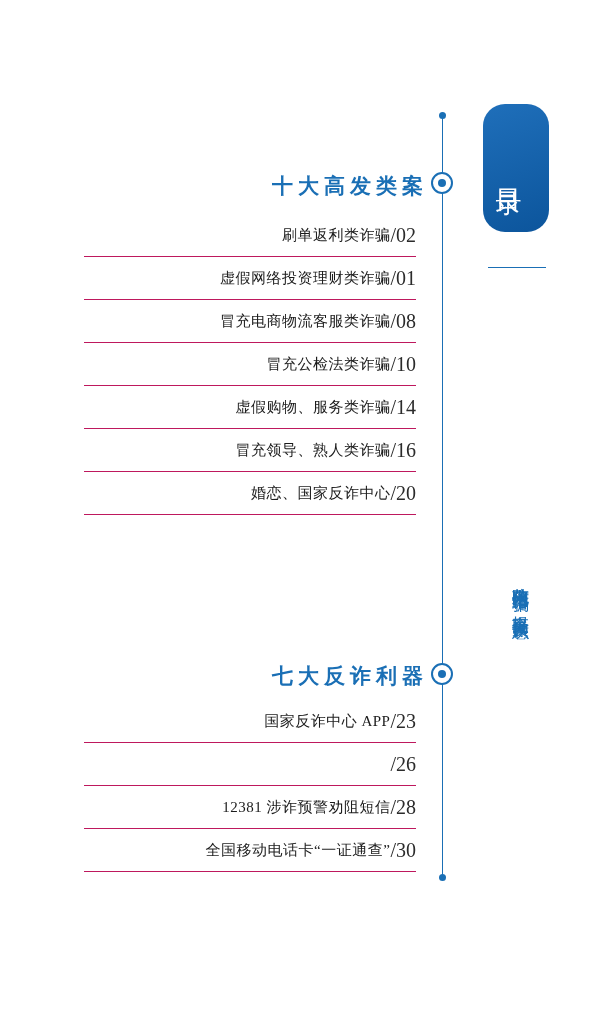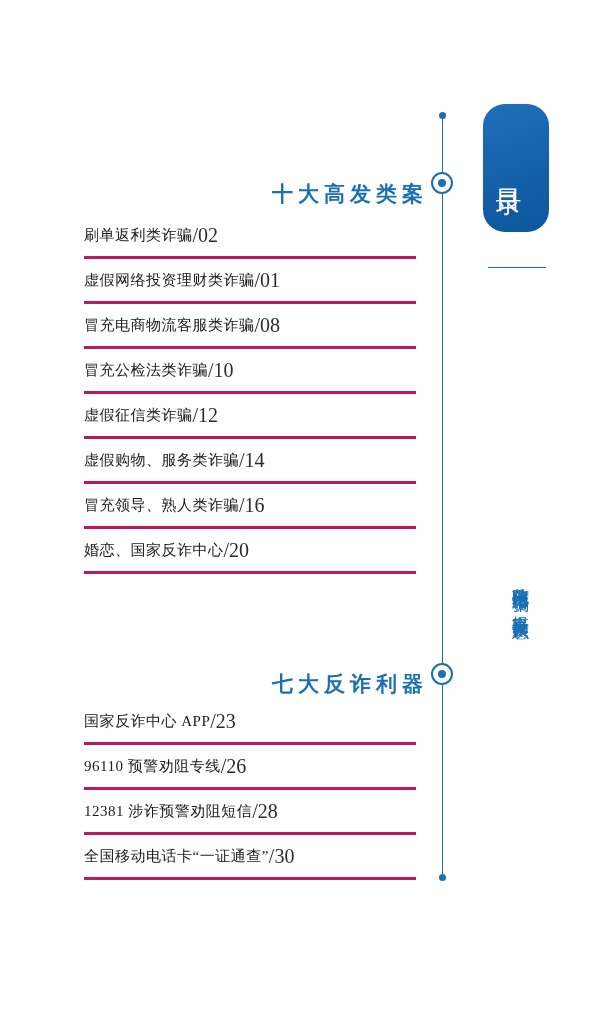--- a/index.html
+++ b/index.html
@@ -122,41 +122,40 @@
   
   .section-title {
     position: absolute;
     right: 172px;
     color: #1a6fb5;
     font-size: 21px;
     font-weight: bold;
     letter-spacing: 5px;
     font-family: "Liberation Serif", "DejaVu Serif", serif;
     white-space: nowrap;
-    margin-top: 8px;
   }
   .section-title.s1 { top: 172px; }
   .section-title.s2 { top: 662px; }
 
   
   .entries {
     position: absolute;
     left: 84px;
     width: 332px;
   }
   .entries.list1 { top: 214px; }
   .entries.list2 { top: 700px; }
 
   .entry {
     position: relative;
     height: 42px;
     display: flex;
     align-items: center;
-    justify-content: flex-start;
-    border-bottom: 3px solid #be185d;
+    justify-content: flex-end;
+    border-bottom: 1px solid #be185d;
     font-size: 15px;
     color: #1b1b1b;
   }
   .entry .label {
     letter-spacing: 0.5px;
     font-family: "Liberation Serif", "DejaVu Serif", serif;
   }
   .entry .page-no {
     color: #2b2b2b;
     font-size: 20px;
@@ -194,45 +193,40 @@
     </div>
     <div class="entry">
       <span class="label">冒充电商物流客服类诈骗</span>
       <span class="page-no">/08</span>
     </div>
     <div class="entry">
       <span class="label">冒充公检法类诈骗</span>
       <span class="page-no">/10</span>
     </div>
     <div class="entry">
-      <span class="label">虚假征信类诈骗</span>
-      <span class="page-no">/12</span>
-    </div>
-    <div class="entry">
       <span class="label">虚假购物、服务类诈骗</span>
       <span class="page-no">/14</span>
     </div>
     <div class="entry">
       <span class="label">冒充领导、熟人类诈骗</span>
       <span class="page-no">/16</span>
     </div>
     <div class="entry">
       <span class="label">婚恋、国家反诈中心</span>
       <span class="page-no">/20</span>
     </div>
   </div>
 
   <div class="section-title s2">七大反诈利器</div>
   <div class="entries list2">
     <div class="entry">
       <span class="label">国家反诈中心 APP</span>
       <span class="page-no">/23</span>
     </div>
     <div class="entry">
-      <span class="label">96110 预警劝阻专线</span>
       <span class="page-no">/26</span>
     </div>
     <div class="entry">
       <span class="label">12381 涉诈预警劝阻短信</span>
       <span class="page-no">/28</span>
     </div>
     <div class="entry">
       <span class="label">全国移动电话卡“一证通查”</span>
       <span class="page-no">/30</span>
     </div>

